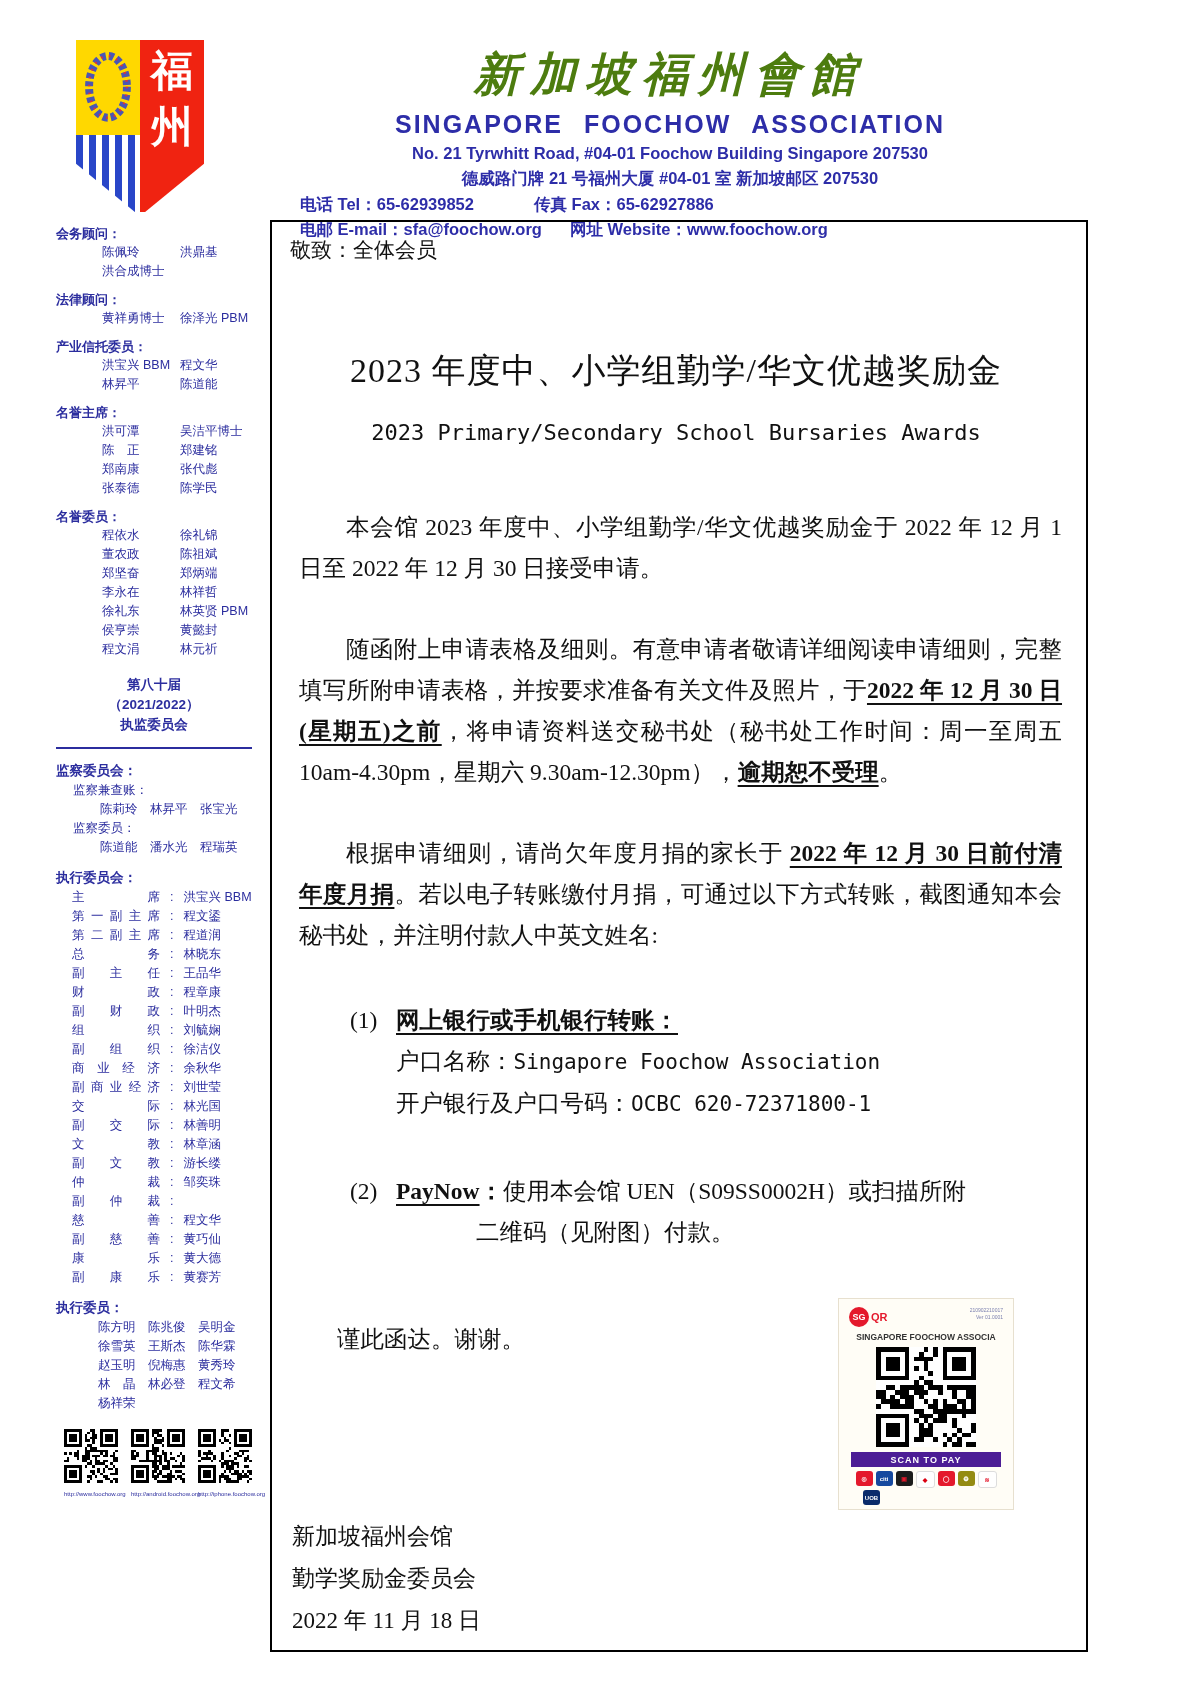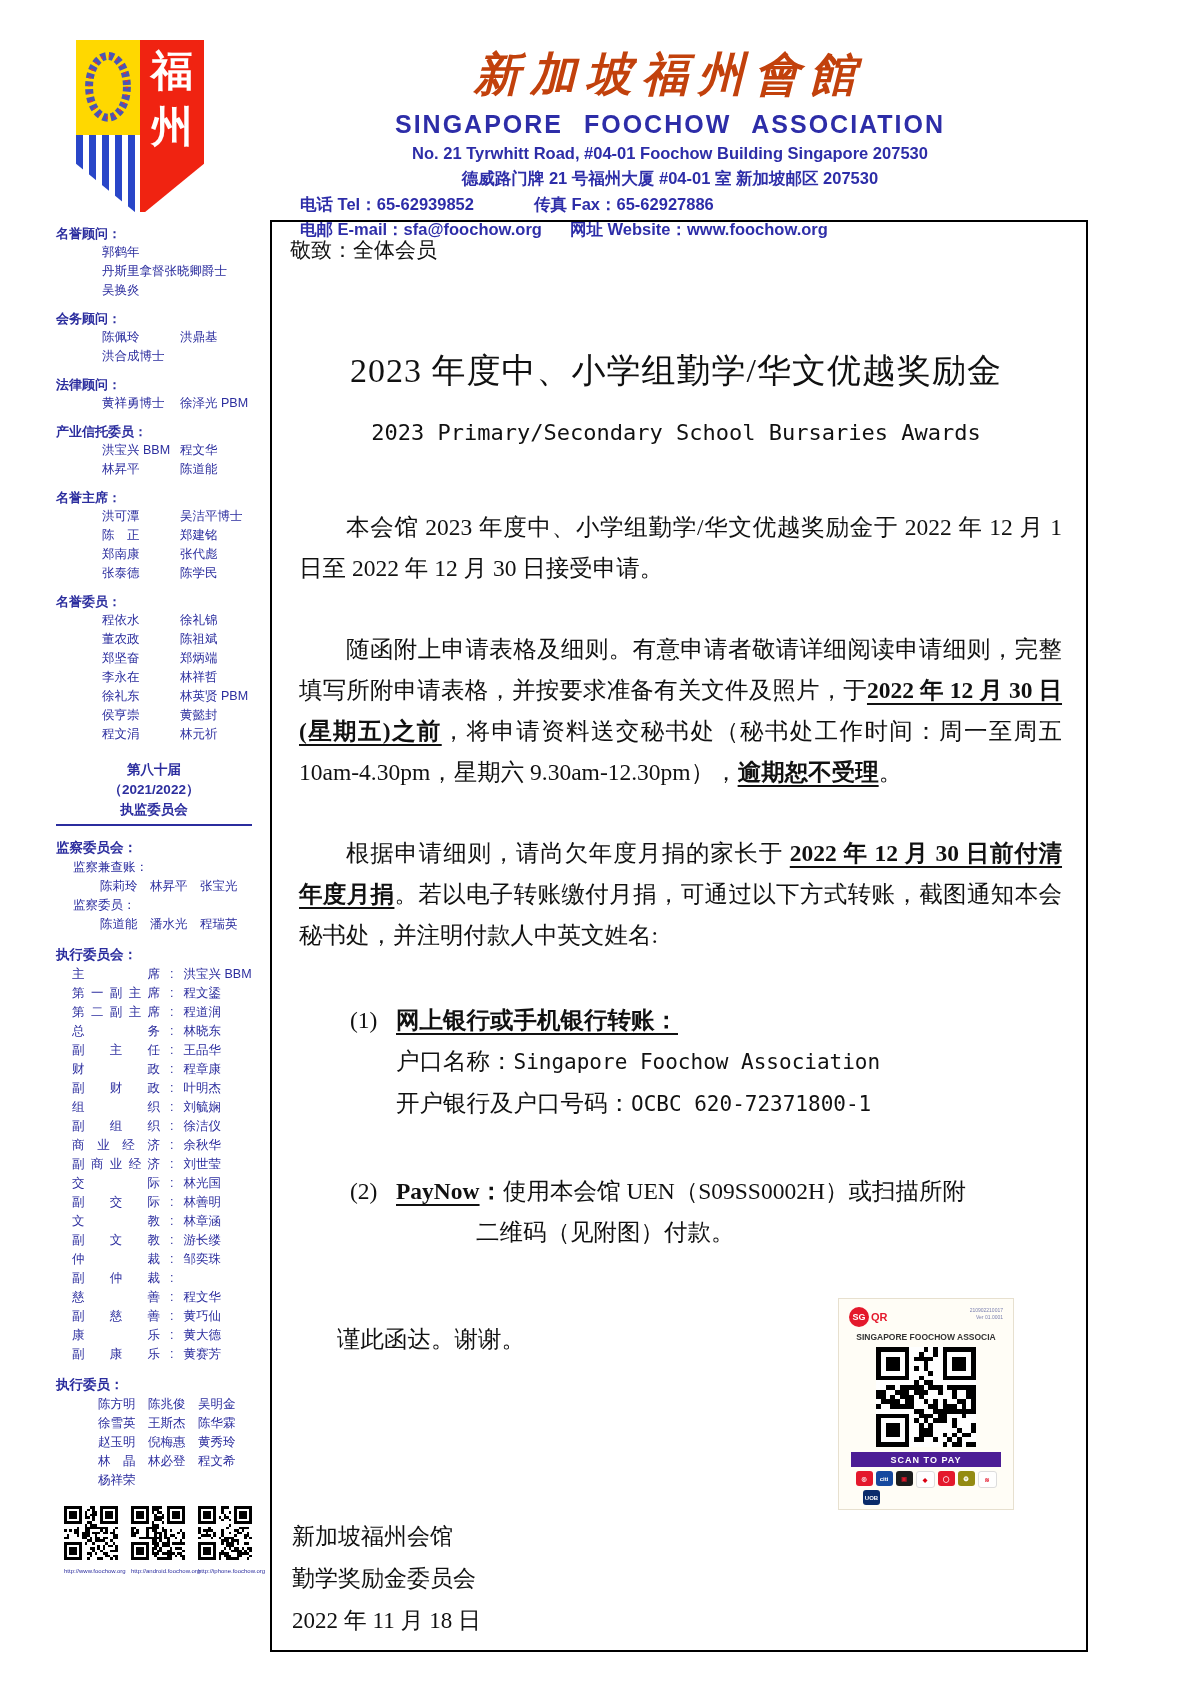--- a/index.html
+++ b/index.html
@@ -13,37 +13,37 @@
   .logo-left-top{height:55%;background:#ffd800;position:relative;}
   .logo-left-top svg{position:absolute;inset:0;width:100%;height:100%;}
   .logo-left-bottom{flex:1;background:repeating-linear-gradient(90deg,#2946c8 0 7px,#ffffff 7px 13px);}
   .logo-right{width:50%;background:#f02311;color:#fff;display:flex;flex-direction:column;
               align-items:center;justify-content:flex-start;padding-top:10px;gap:14px;
               font-family:"Liberation Serif",serif;font-weight:bold;font-size:42px;line-height:1;}
 
   
   .header{position:absolute;left:300px;top:44px;width:740px;text-align:center;color:#2d2da8;}
   .h-calli{font-family:"DejaVu Serif",serif;font-weight:bold;font-style:italic;font-size:46px;
-           letter-spacing:10px;color:#c2410c;}
+           letter-spacing:10px;color:#4d7c0f;}
   .h-en{margin-top:4px;font-size:25px;font-weight:bold;letter-spacing:2px;word-spacing:12px;}
   .h-a1,.h-a2{margin-top:5px;font-size:16.5px;font-weight:bold;}
   .h-row{margin-top:4px;font-size:16.5px;font-weight:bold;display:flex;justify-content:flex-start;gap:60px;}
   .h-row2{gap:28px;margin-top:3px;}
 
   
   .sidebar{position:absolute;left:56px;top:224px;width:196px;color:#2b2d9e;
            font-size:12.5px;line-height:19px;}
   .sb-sec{margin-bottom:9px;}
   .sb-title{font-weight:bold;font-size:13px;}
   .sb-row{display:flex;padding-left:46px;}
   .sb-c1{width:78px;flex:none;}
   .sb-c1.full{width:auto;}
   .sb-c2{flex:1;}
   .term{margin:16px 0 12px;text-align:center;font-weight:bold;font-size:13.5px;line-height:20px;
-        border-bottom:2px solid #2b2d9e;padding-bottom:4px;}
+        border-bottom:2px solid #2b2d9e;padding-bottom:12px;}
   .sv-title,.ex-title{font-weight:bold;font-size:13.5px;margin-top:11px;margin-bottom:1px;}
   .sv-label{padding-left:17px;}
   .sv-names{padding-left:44px;}
   .ex-row{display:flex;padding-left:16px;}
   .ex-role{width:88px;flex:none;text-align:justify;text-align-last:justify;}
   .ex-colon{margin:0 10px 0 10px;}
   .ex-name{flex:1;}
   .em-line{padding-left:42px;}
   .sb-qrs{display:flex;gap:11px;margin-top:16px;padding-left:8px;}
   .sb-qr-item{width:56px;}
@@ -122,32 +122,20 @@
       <span><span>传真 Fax：</span><span>65-62927886</span></span>
     </div>
     <div class="h-row h-row2">
       <span><span>电邮 E-mail：</span><span>sfa@foochow.org</span></span>
       <span><span>网址 Website：</span><span>www.foochow.org</span></span>
     </div>
   </div>
 
   <div class="sidebar">
     <div id="sb-sections">
-        <div class="sb-sec">
-          <div class="sb-title">名誉顾问：</div>
-          <div class="sb-row">
-            <span class="sb-c1 full">郭鹤年</span>
-          </div>
-          <div class="sb-row">
-            <span class="sb-c1 full">丹斯里拿督张晓卿爵士</span>
-          </div>
-          <div class="sb-row">
-            <span class="sb-c1 full">吴换炎</span>
-          </div>
-        </div>
         <div class="sb-sec">
           <div class="sb-title">会务顾问：</div>
           <div class="sb-row">
             <span class="sb-c1">陈佩玲</span>
             <span class="sb-c2">洪鼎基</span>
           </div>
           <div class="sb-row">
             <span class="sb-c1 full">洪合成博士</span>
           </div>
         </div>

